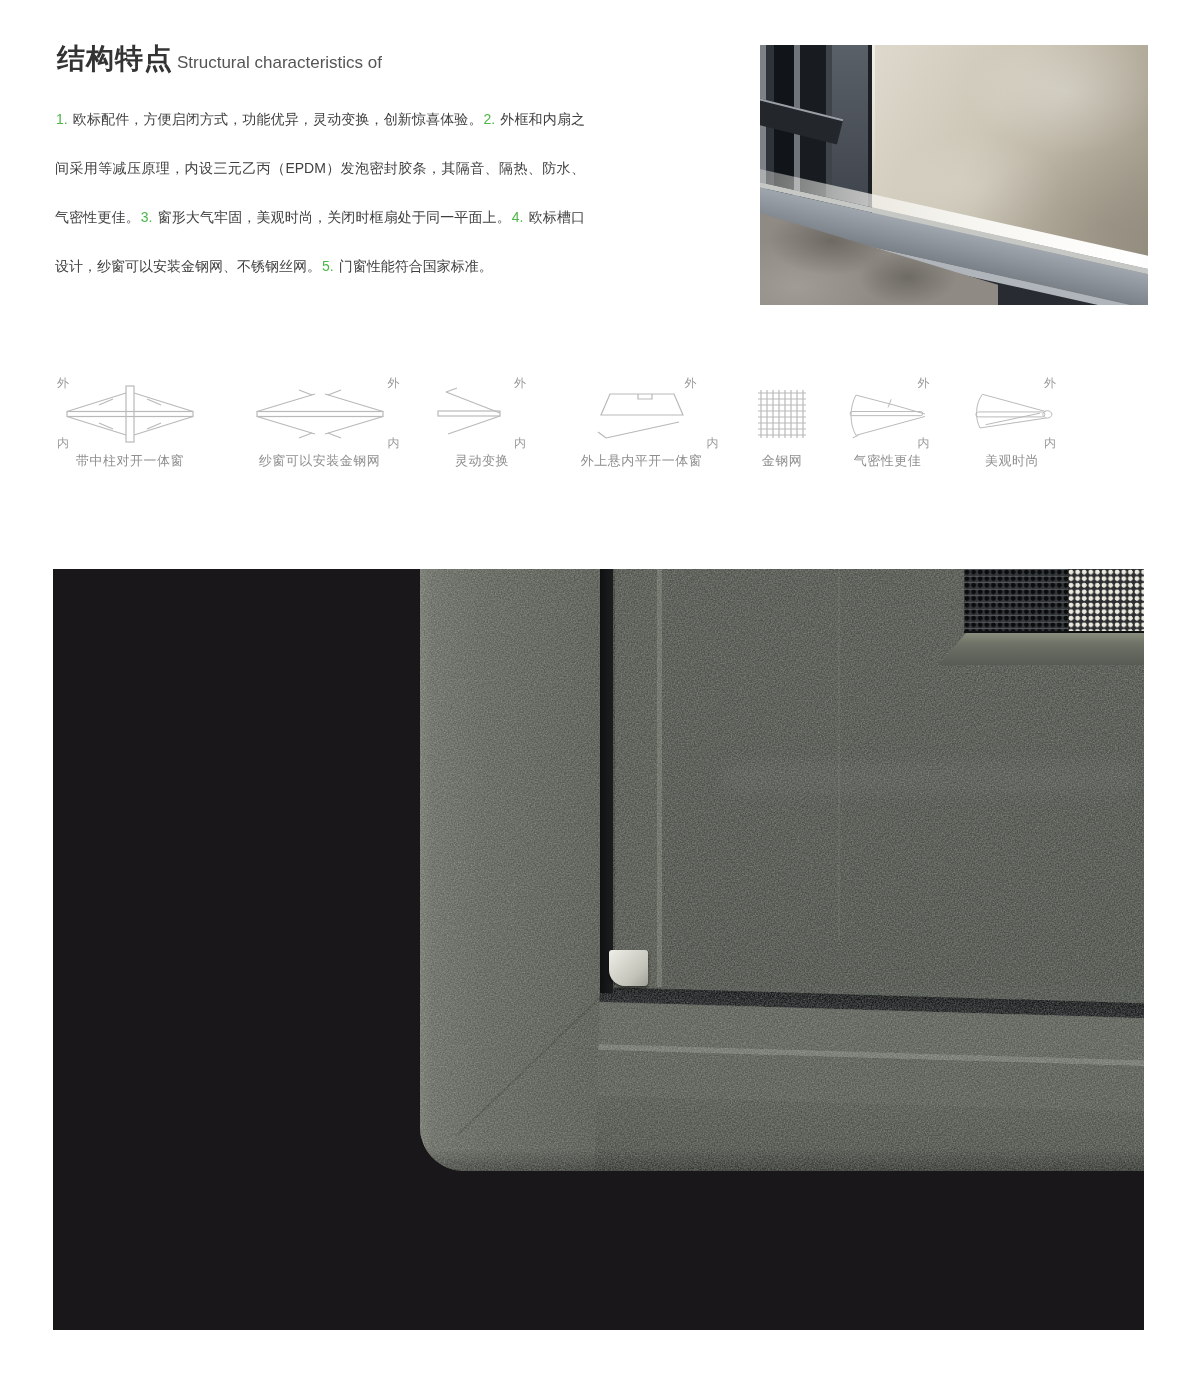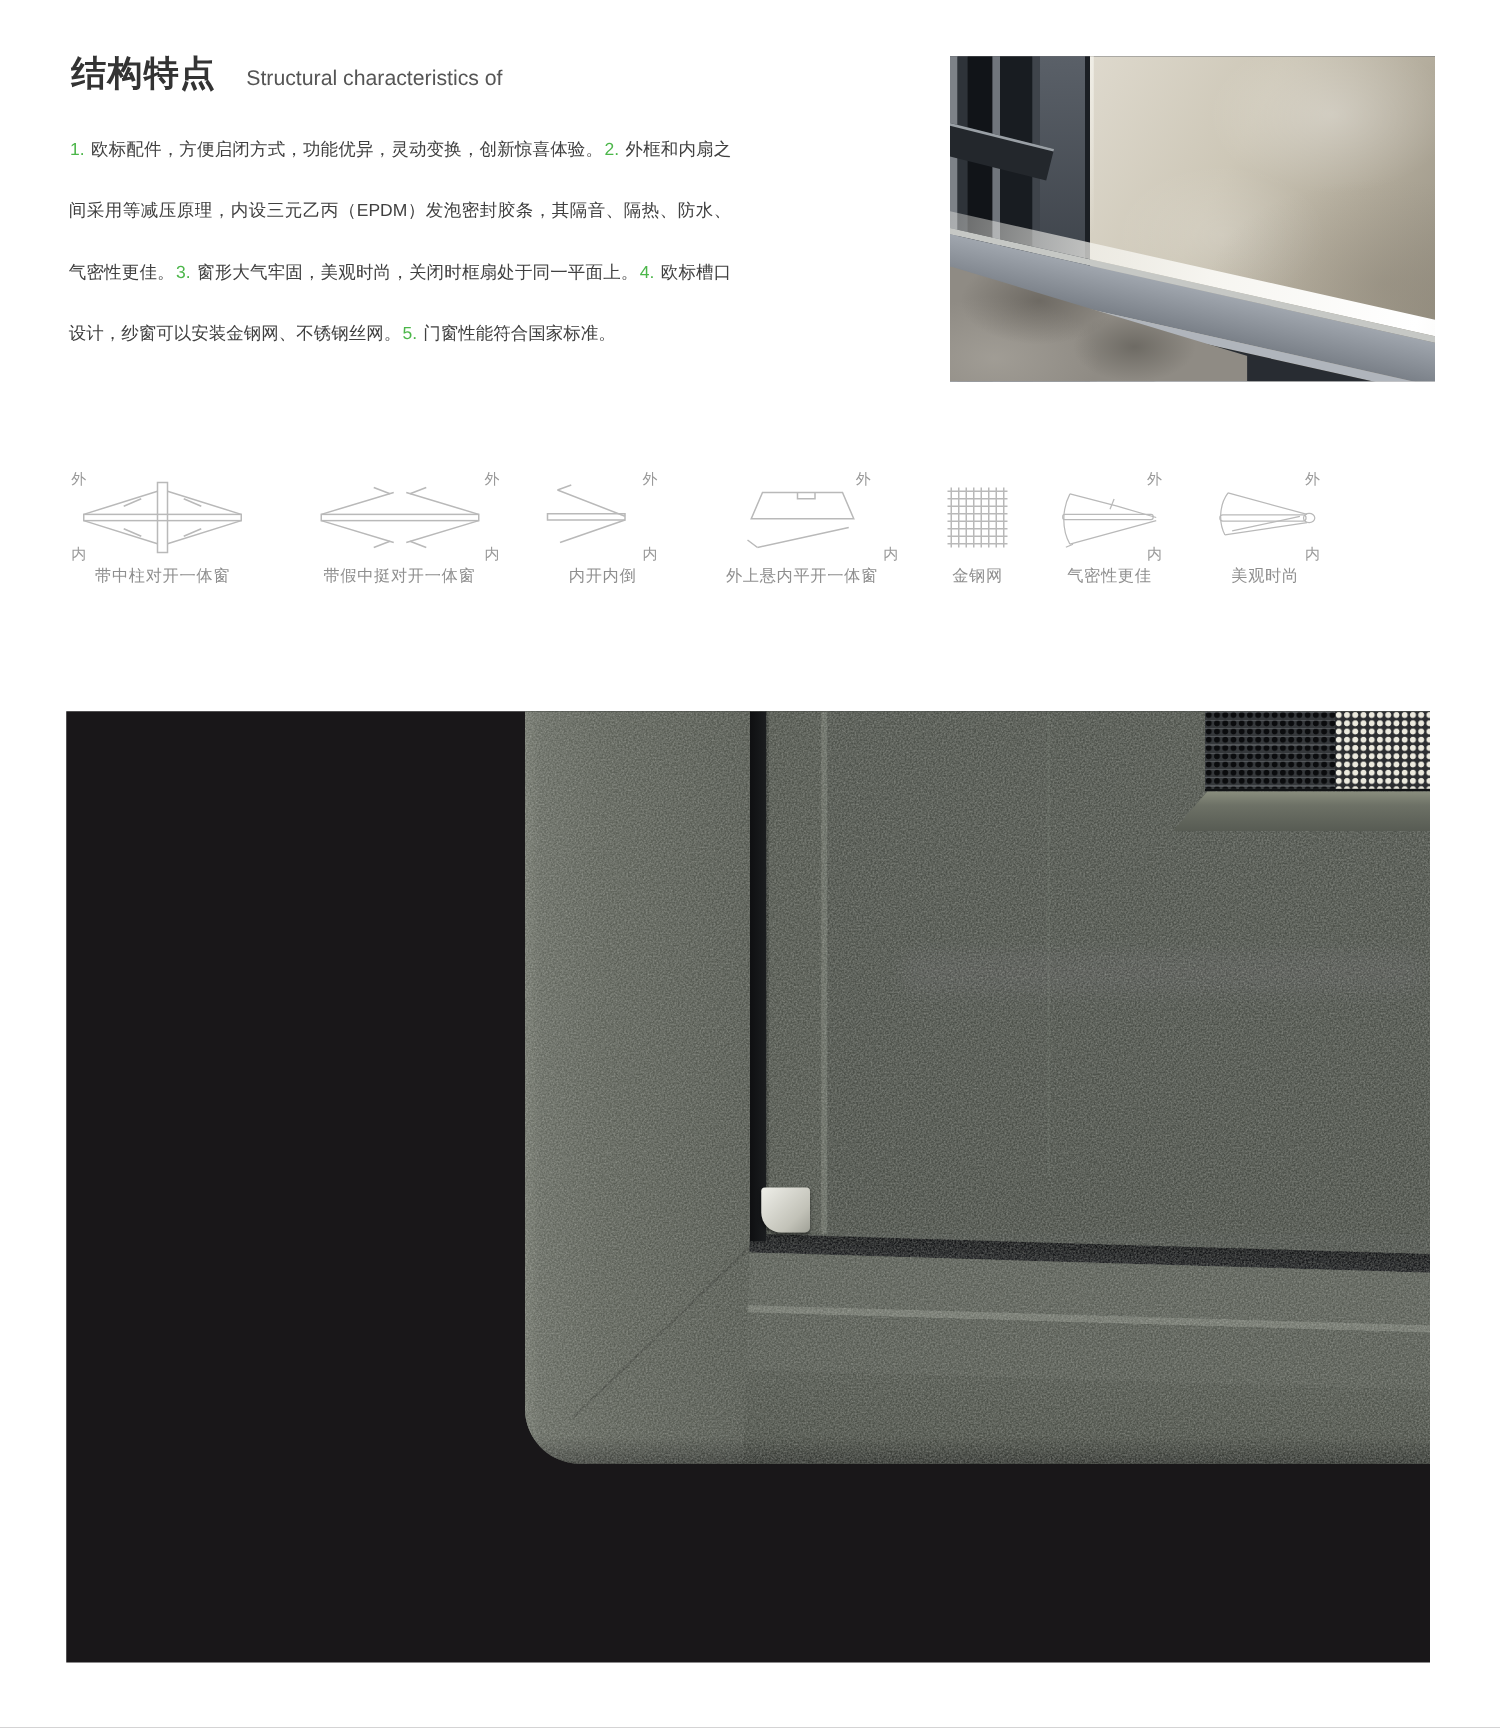--- a/index.html
+++ b/index.html
@@ -2,21 +2,21 @@
 <html><head>
 <meta charset="utf-8">
 <style>
   html,body{margin:0;padding:0;background:#ffffff;}
   .page{position:relative;width:1200px;height:1382px;background:#ffffff;overflow:hidden;
         font-family:"Liberation Sans","DejaVu Sans",sans-serif;}
 
   
   .header{position:absolute;left:57px;top:40px;white-space:nowrap;}
   .title-zh{font-size:28px;font-weight:bold;color:#333333;letter-spacing:1px;}
-  .title-en{font-size:17px;color:#555555;margin-left:24px;}
+  .title-en{font-size:17px;color:#555555;margin-left:4px;}
 
   
   .features{position:absolute;left:55px;top:81px;width:530px;font-size:14px;line-height:49px;
             color:#404040;text-align:justify;}
   .features .num{color:#4BB649;margin:0 5px 0 1px;}
 
   
   .opening-types{position:absolute;left:55px;top:376px;width:1005px;display:flex;
                  justify-content:space-between;align-items:flex-start;}
   .ot-item{position:relative;text-align:center;}
@@ -183,35 +183,35 @@
           <path d="M2,29.5 L60,12"></path>
             <path d="M128,29.5 L70,12"></path>
           <path d="M2,34.5 L60,52"></path>
             <path d="M128,34.5 L70,52"></path>
           <path d="M44,8 l13,5"></path>
             <path d="M86,8 l-13,5"></path>
           <path d="M44,56 l13,-5"></path>
             <path d="M86,56 l-13,-5"></path>
         </svg>
       </div>
-      <div class="ot-label">带假中挺对开一体窗</div>
+      <div class="ot-label">纱窗可以安装金钢网</div>
     </div>
 
     <div class="ot-item" style="width:96px">
       <div class="ot-iconbox">
         <span class="side-label pos-tr">外</span>
         <span class="side-label pos-br">内</span>
         <svg class="ot-svg" viewBox="0 0 92 64" width="92" height="64">
           <rect x="2" y="29" width="62" height="5"></rect>
           <path d="M64,31 L10,10"></path>
             <path d="M10,10 l11,-4"></path>
           <path d="M64,34 L12,52"></path>
         </svg>
       </div>
-      <div class="ot-label">内开内倒</div>
+      <div class="ot-label">灵动变换</div>
     </div>
 
     <div class="ot-item" style="width:162px">
       <div class="ot-iconbox">
         <span class="side-label pos-tr2">外</span>
         <span class="side-label pos-br">内</span>
         <svg class="ot-svg" viewBox="0 0 112 64" width="112" height="64">
           <path d="M24,12 L88,12 L97,33 L15,33 Z"></path>
           <path d="M52,12 v5 h14 v-5"></path>
           <path d="M93,40 L20,56"></path>

